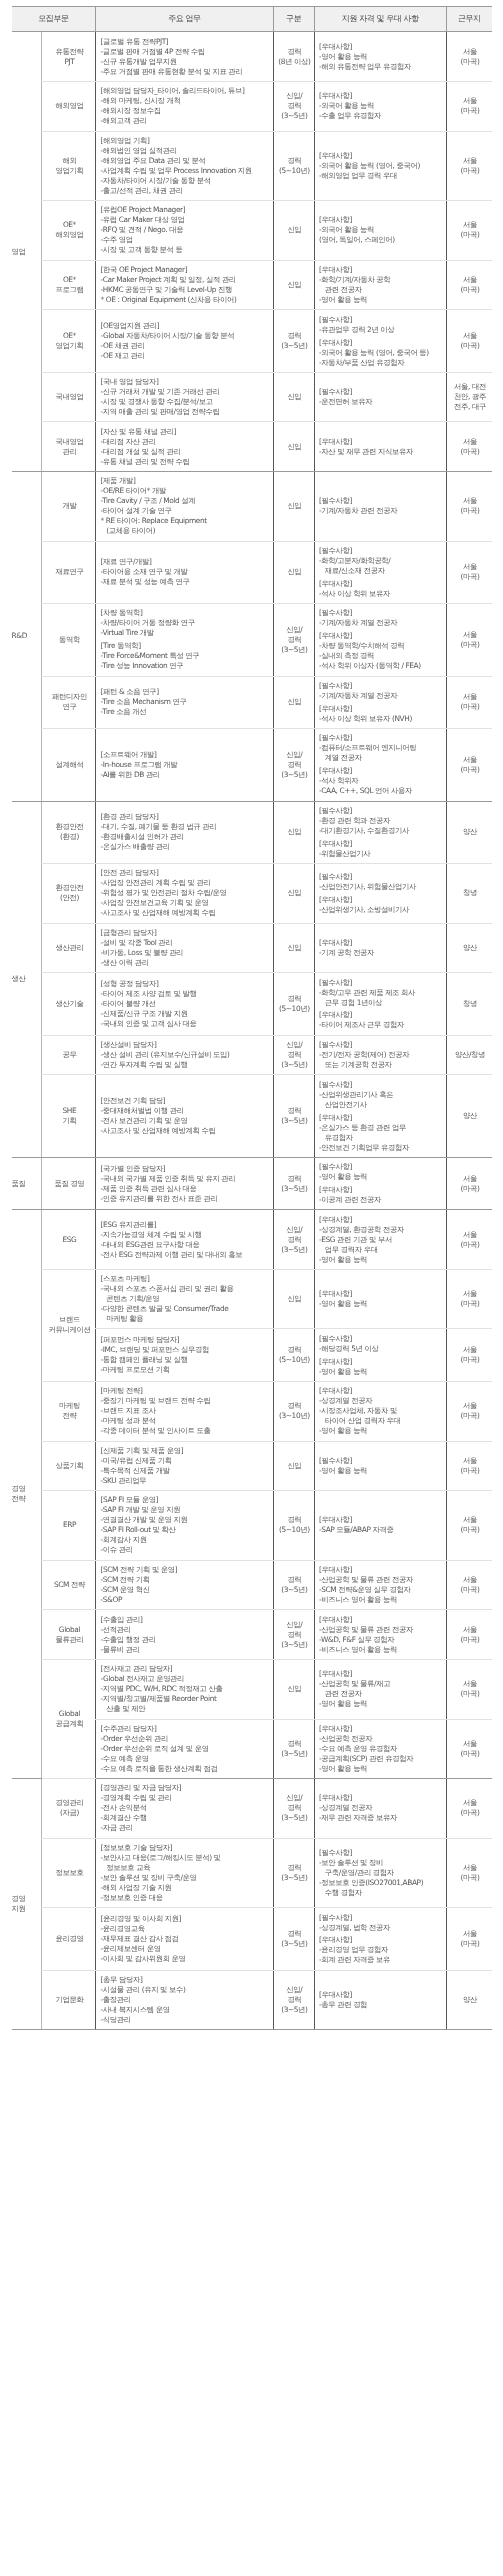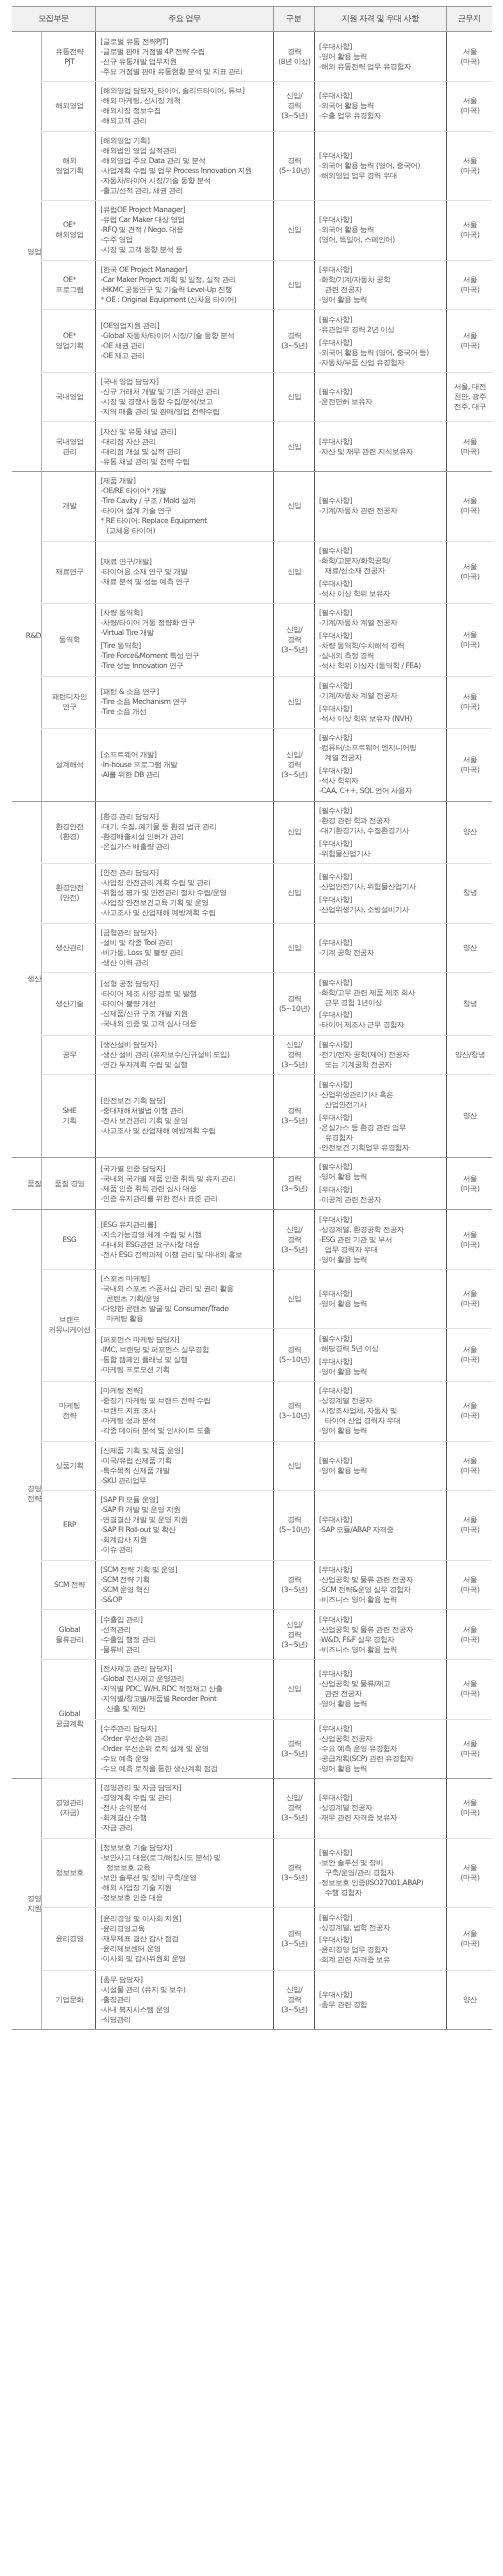--- a/index.html
+++ b/index.html
@@ -2,21 +2,21 @@
 <html style="font-size:11.6px"><head>
 <meta charset="utf-8">
 <style>
   html, body { margin:0; padding:0; background:#ffffff; }
   body { width:504px; font-family:"DejaVu Sans", "Liberation Sans", sans-serif; color:#555; }
   .wrap { padding:5.8px 12.3px 8.7px 11.6px; }
   table { border-collapse:collapse; width:480px; table-layout:fixed; font-size:7.4px; line-height:10px; letter-spacing:-0.4px; }
   thead th { background:#f0f0f0; color:#444; font-weight:normal; height:24.6px; font-size:8px; border-top:1.4px solid #9a9a9a; border-bottom:0.7px solid #9a9a9a; border-left:0.7px solid #9a9a9a; padding:0; }
   thead th:first-child { border-left:none; }
   td { vertical-align:middle; padding:4.3px 2.9px 4.3px 4.3px; border-bottom:0.7px solid #e2e2e2; border-left:0.7px solid #b5b5b5; }
-  td.grp { border-left:none; text-align:right; color:#555; padding:0; border-bottom:0.7px solid #9a9a9a; }
+  td.grp { border-left:none; text-align:left; color:#555; padding:0; border-bottom:0.7px solid #9a9a9a; }
   td.sub { text-align:center; }
   td.duty { border-left:0.7px solid #555; border-right:0.7px solid #555; text-align:left; }
   td.type { text-align:center; border-left:none; }
   td.qual { border-left:0.7px solid #555; border-right:0.7px solid #555; }
   td.loc { text-align:center; border-left:none; }
   tr.grp-end td { border-bottom:0.7px solid #9a9a9a; }
   tr.last td { border-bottom:1.4px solid #9a9a9a; }
   .line { display:block; white-space:nowrap; }
   .line.ind { padding-left:5.8px; }
   .blk + .blk { margin-top:2.9px; }

